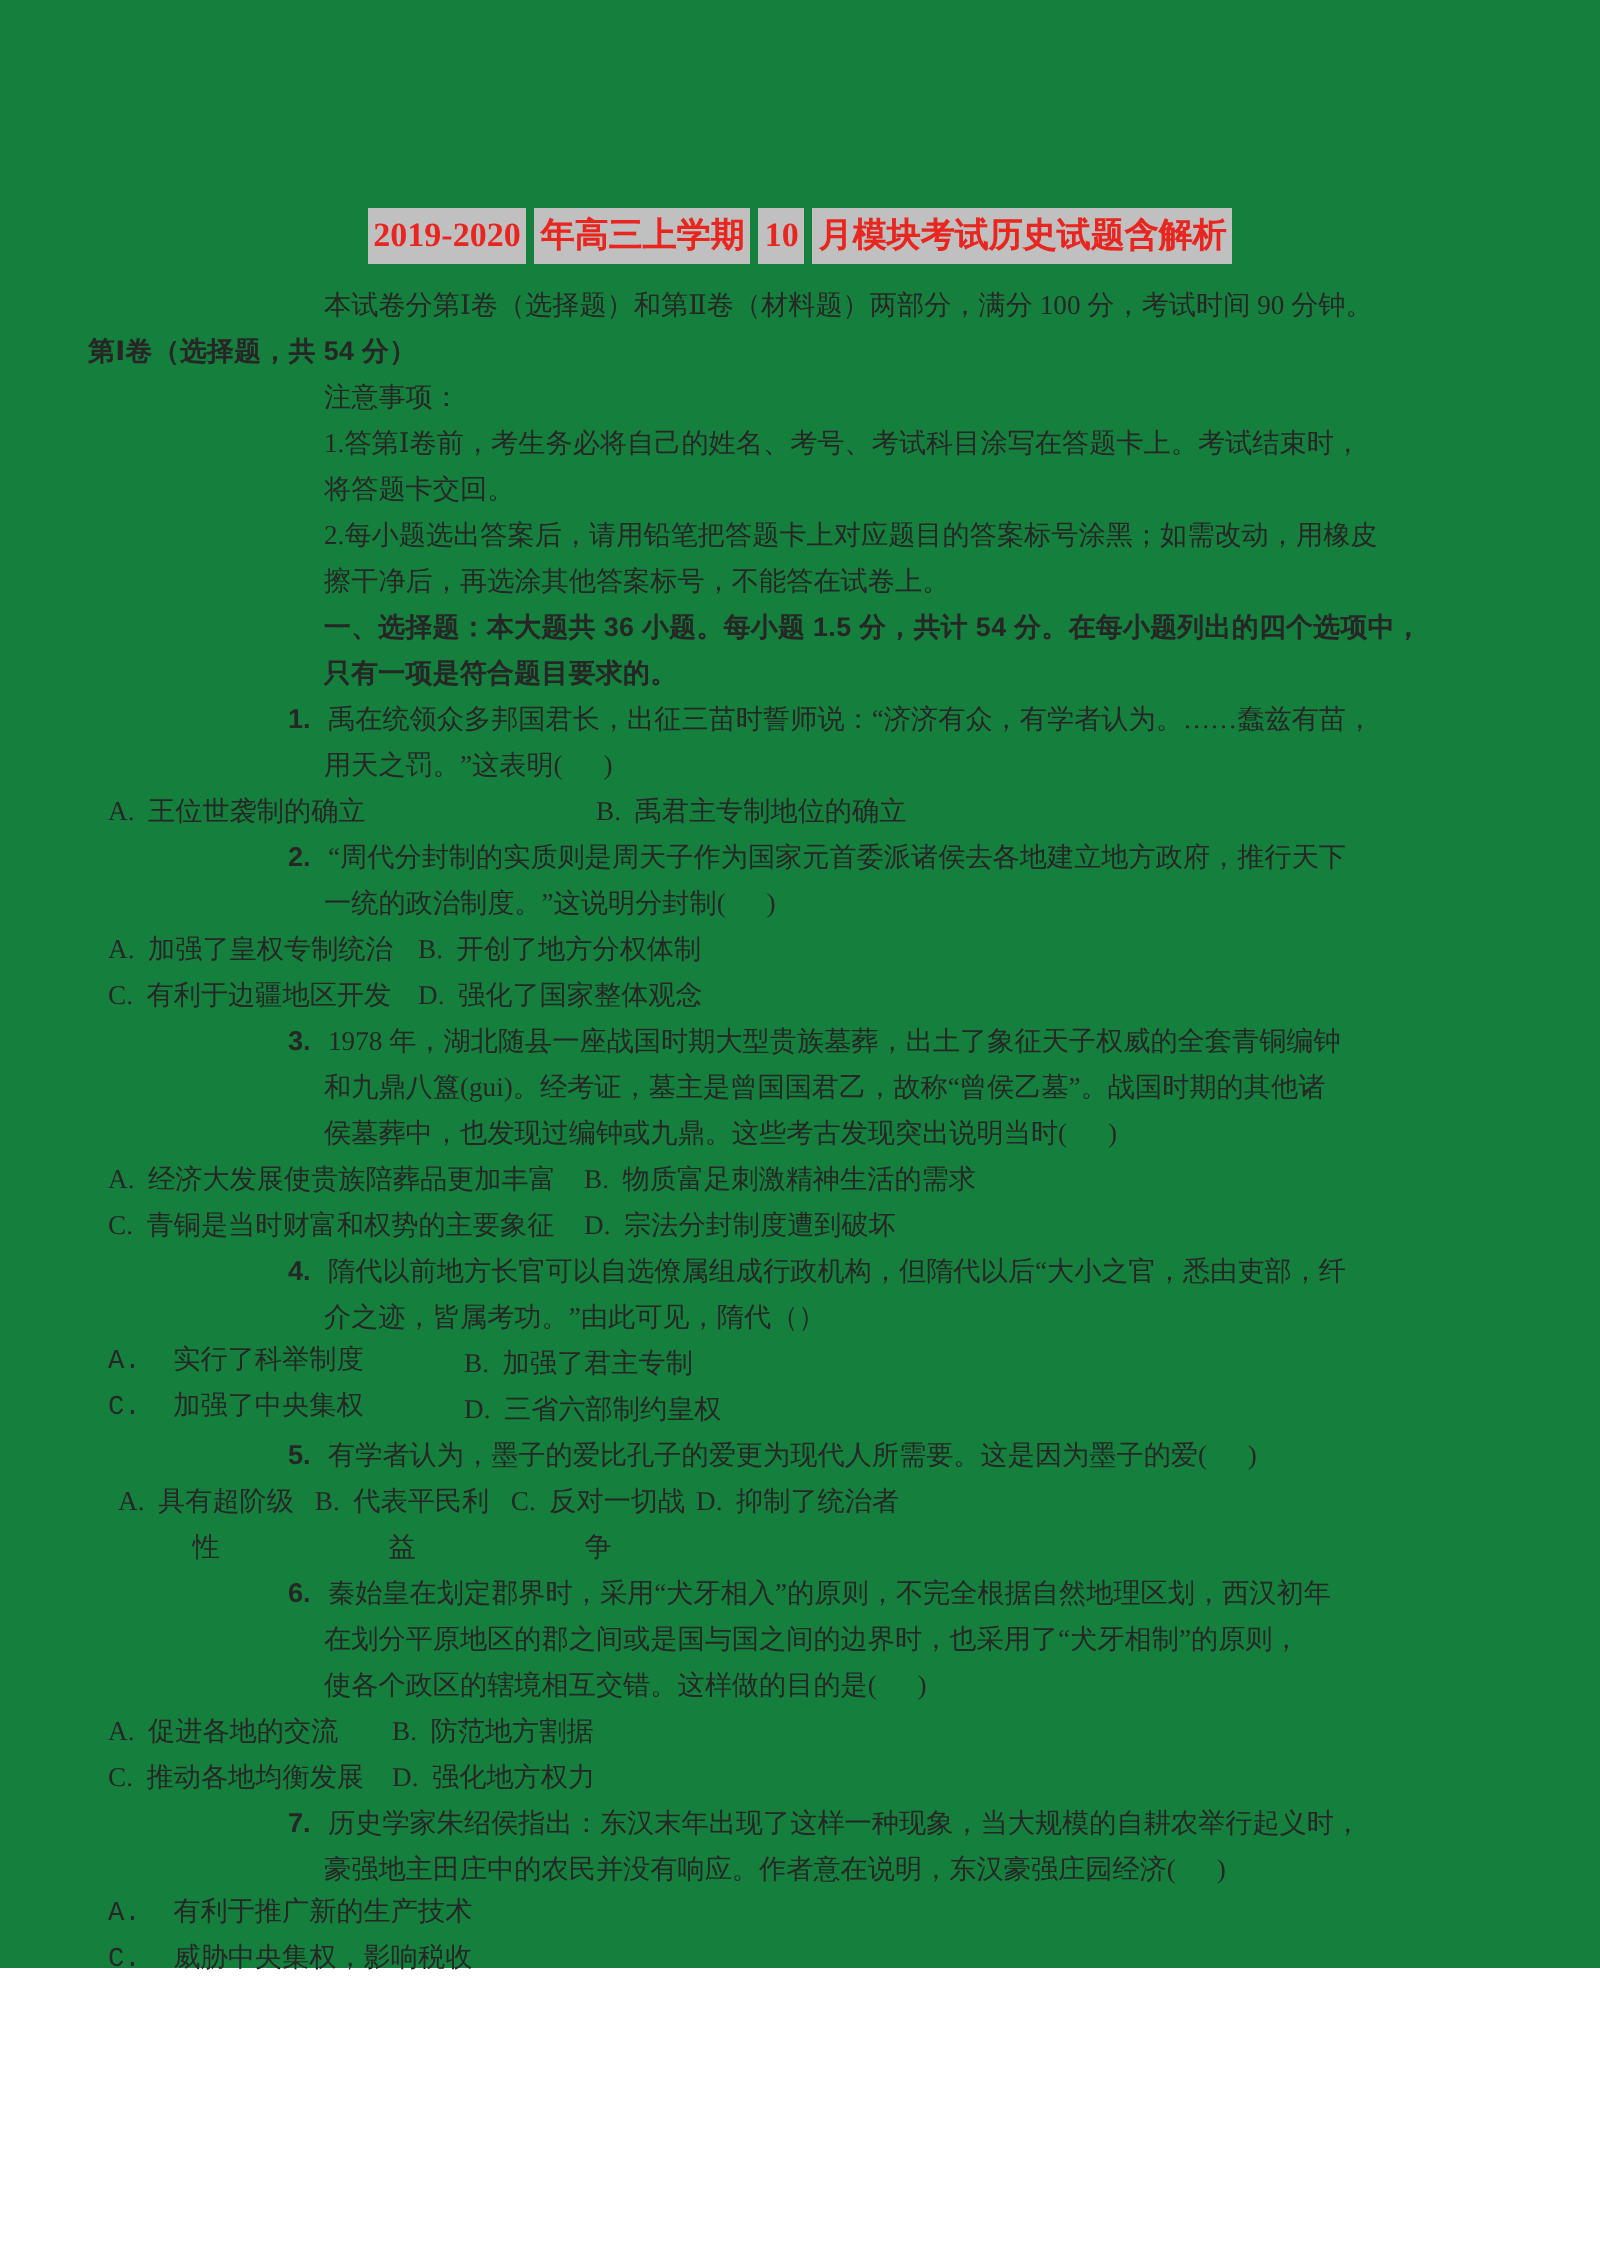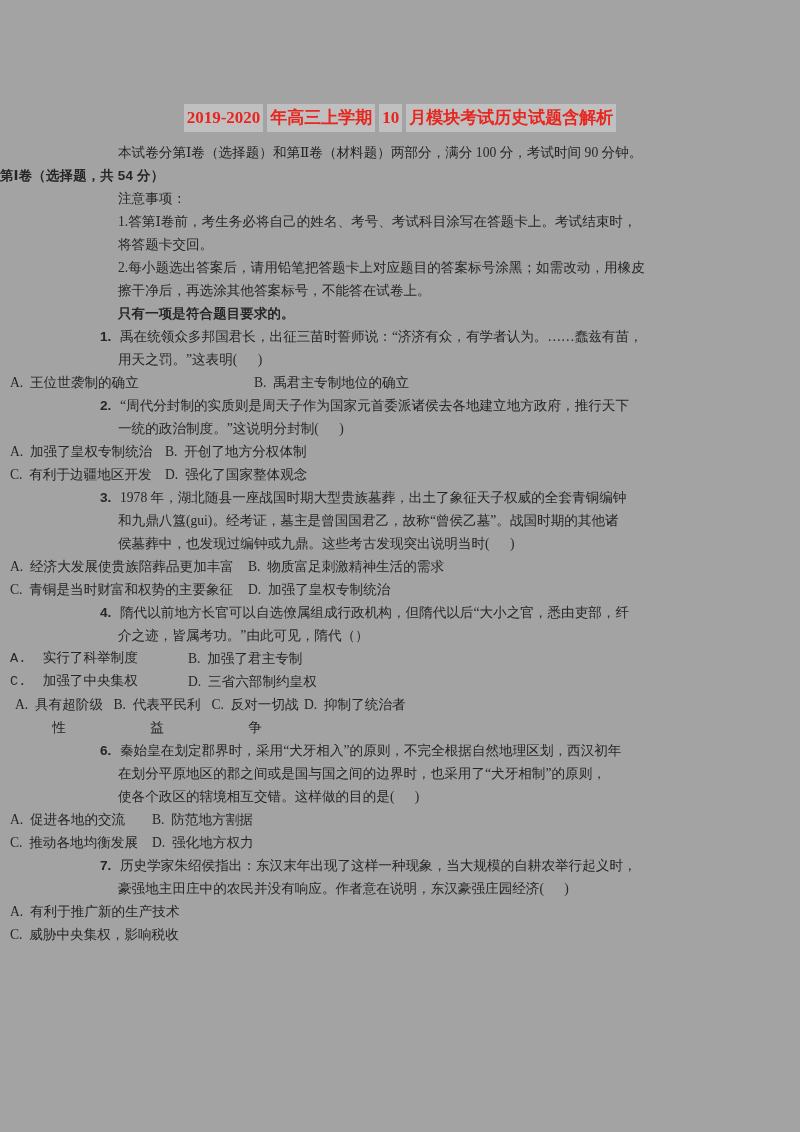--- a/index.html
+++ b/index.html
@@ -1,40 +1,40 @@
 <!DOCTYPE html>
 <html lang="zh" style="--title-red: #e8251f; --hl: #c0c0c0;"><head>
 <meta charset="utf-8">
 <style>
   html,body{margin:0;padding:0;background:#ffffff;}
   body{
     width:800px;height:1132px;overflow:hidden;
     font-family:"Liberation Serif","DejaVu Serif",serif;
     color:#262626;
   }
-  .page{width:800px;height:1132px;position:relative;background:#a3a3a3;}
+  .page{width:800px;height:984px;position:relative;background:#15803d;}
   
   .title-line{
     padding-top:104px;
     text-align:center;
     font-size:17px;
     font-weight:bold;
     line-height:26px;
     white-space:nowrap;
   }
   .title-seg{
     display:inline-block;
     background:var(--hl,#c0c0c0);
     color:var(--title-red,#e8251f);
     padding:1px 3px;
     margin:0 2px;
   }
   
   .content{margin-top:9px;font-size:13.6px;line-height:23px;}
-  .content .line{white-space:pre-wrap;}
+  .content .line{white-space:pre-wrap;margin-left:44px;}
   .pad{padding-left:118px;padding-right:40px;}
   .center{text-align:left;}
   .bold-sans{
     font-family:"Liberation Sans","DejaVu Sans",sans-serif;
     font-weight:bold;
     font-size:13.4px;
     letter-spacing:0.2px;
   }
   .qnum{
     display:inline-block;
@@ -44,21 +44,21 @@
     font-weight:600;
   }
   .opt-row{padding-left:10px;}
   .opt{display:inline-block;white-space:pre-wrap;vertical-align:top;}
   .q1 .opt:not(:last-child){width:244px;}
   .q2 .opt:not(:last-child){width:155px;}
   .q3 .opt:not(:last-child){width:238px;}
   .q4 .opt:not(:last-child){width:178px;font-family:Liberation Mono, monospace;}
   .q5 .opt:not(:last-child){width:98px;text-align:center;}
   .q6 .opt:not(:last-child){width:142px;}
-  .q7 .opt{width:auto;}
+  .q7 .opt{width:auto;font-family:Liberation Mono, monospace;}
 </style>
 </head>
 <body style="color: rgb(38, 38, 38); background: rgb(255, 255, 255);">
 
 <div class="page">
 
   <div class="title-line">
     <span class="title-seg">2019-2020</span><span class="title-seg">年高三上学期</span><span class="title-seg">10</span><span class="title-seg">月模块考试历史试题含解析</span>
   </div>
 
@@ -67,51 +67,53 @@
     <div class="line pad">本试卷分第Ⅰ卷（选择题）和第Ⅱ卷（材料题）两部分，满分 100 分，考试时间 90 分钟。</div>
 
     <div class="line center bold-sans">第Ⅰ卷（选择题，共 54 分）</div>
 
     <div class="line pad">注意事项：</div>
     <div class="line pad">1.答第Ⅰ卷前，考生务必将自己的姓名、考号、考试科目涂写在答题卡上。考试结束时，</div>
     <div class="line pad">将答题卡交回。</div>
     <div class="line pad">2.每小题选出答案后，请用铅笔把答题卡上对应题目的答案标号涂黑；如需改动，用橡皮</div>
     <div class="line pad">擦干净后，再选涂其他答案标号，不能答在试卷上。</div>
 
+    <div class="line pad bold-sans">一、选择题：本大题共 36 小题。每小题 1.5 分，共计 54 分。在每小题列出的四个选项中，</div>
     <div class="line pad bold-sans">只有一项是符合题目要求的。</div>
 
     <div class="q q1">
       <div class="line pad"><span class="qnum">1.</span><span>禹在统领众多邦国君长，出征三苗时誓师说：“济济有众，有学者认为。……蠢兹有苗，</span></div>
       <div class="line pad">用天之罚。”这表明(      )</div>
       <div class="line pad opt-row"><span class="opt">A.  王位世袭制的确立</span><span class="opt">B.  禹君主专制地位的确立</span></div>
     </div>
 
     <div class="q q2">
       <div class="line pad"><span class="qnum">2.</span><span>“周代分封制的实质则是周天子作为国家元首委派诸侯去各地建立地方政府，推行天下</span></div>
       <div class="line pad">一统的政治制度。”这说明分封制(      )</div>
       <div class="line pad opt-row"><span class="opt">A.  加强了皇权专制统治</span><span class="opt">B.  开创了地方分权体制</span></div>
       <div class="line pad opt-row"><span class="opt">C.  有利于边疆地区开发</span><span class="opt">D.  强化了国家整体观念</span></div>
     </div>
 
     <div class="q q3">
       <div class="line pad"><span class="qnum">3.</span><span>1978 年，湖北随县一座战国时期大型贵族墓葬，出土了象征天子权威的全套青铜编钟</span></div>
       <div class="line pad">和九鼎八簋(gui)。经考证，墓主是曾国国君乙，故称“曾侯乙墓”。战国时期的其他诸</div>
       <div class="line pad">侯墓葬中，也发现过编钟或九鼎。这些考古发现突出说明当时(      )</div>
       <div class="line pad opt-row"><span class="opt">A.  经济大发展使贵族陪葬品更加丰富</span><span class="opt">B.  物质富足刺激精神生活的需求</span></div>
-      <div class="line pad opt-row"><span class="opt">C.  青铜是当时财富和权势的主要象征</span><span class="opt">D.  加强了皇权专制统治</span></div>
+      <div class="line pad opt-row"><span class="opt">C.  青铜是当时财富和权势的主要象征</span><span class="opt">D.  宗法分封制度遭到破坏</span></div>
     </div>
 
     <div class="q q4">
       <div class="line pad"><span class="qnum">4.</span><span>隋代以前地方长官可以自选僚属组成行政机构，但隋代以后“大小之官，悉由吏部，纤</span></div>
       <div class="line pad">介之迹，皆属考功。”由此可见，隋代（）</div>
       <div class="line pad opt-row"><span class="opt">A.  实行了科举制度</span><span class="opt">B.  加强了君主专制</span></div>
       <div class="line pad opt-row"><span class="opt">C.  加强了中央集权</span><span class="opt">D.  三省六部制约皇权</span></div>
     </div>
 
     <div class="q q5">
+      <div class="line pad"><span class="qnum">5.</span><span>有学者认为，墨子的爱比孔子的爱更为现代人所需要。这是因为墨子的爱(      )</span></div>
       <div class="line pad opt-row"><span class="opt">A.  具有超阶级性</span><span class="opt">B.  代表平民利益</span><span class="opt">C.  反对一切战争</span><span class="opt">D.  抑制了统治者</span></div>
     </div>
 
     <div class="q q6">
       <div class="line pad"><span class="qnum">6.</span><span>秦始皇在划定郡界时，采用“犬牙相入”的原则，不完全根据自然地理区划，西汉初年</span></div>
       <div class="line pad">在划分平原地区的郡之间或是国与国之间的边界时，也采用了“犬牙相制”的原则，</div>
       <div class="line pad">使各个政区的辖境相互交错。这样做的目的是(      )</div>
       <div class="line pad opt-row"><span class="opt">A.  促进各地的交流</span><span class="opt">B.  防范地方割据</span></div>
       <div class="line pad opt-row"><span class="opt">C.  推动各地均衡发展</span><span class="opt">D.  强化地方权力</span></div>
     </div>

